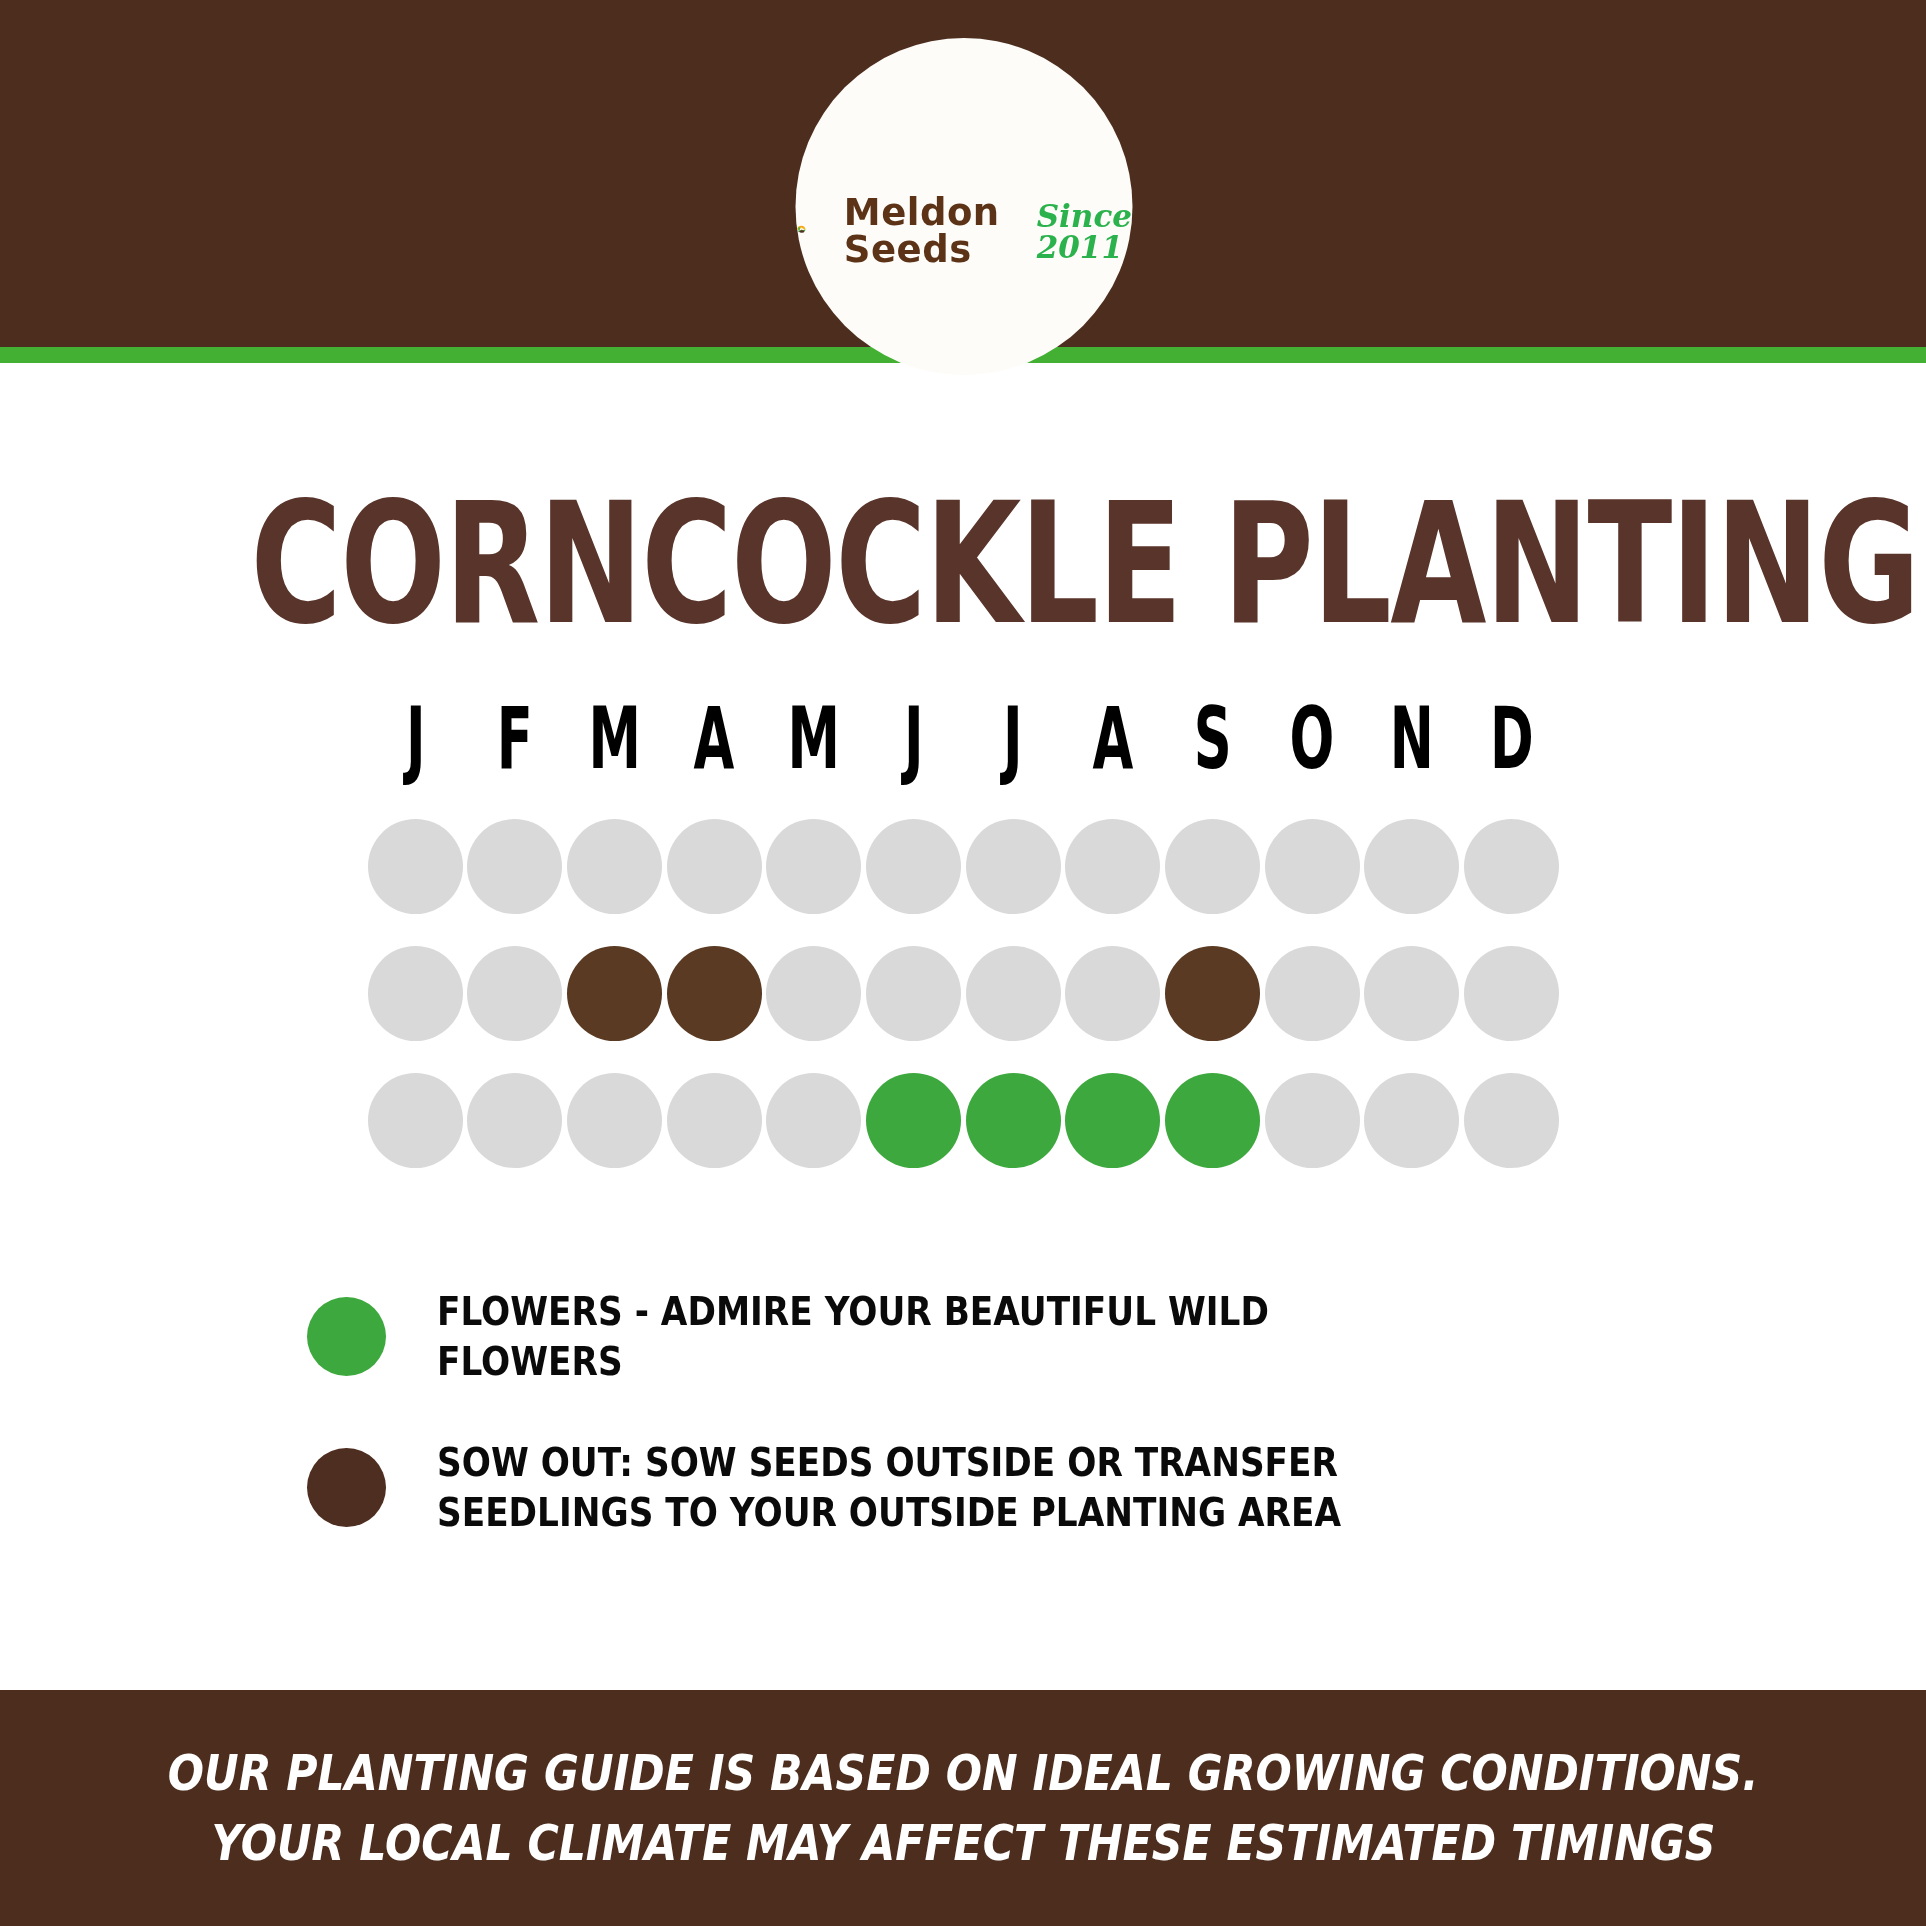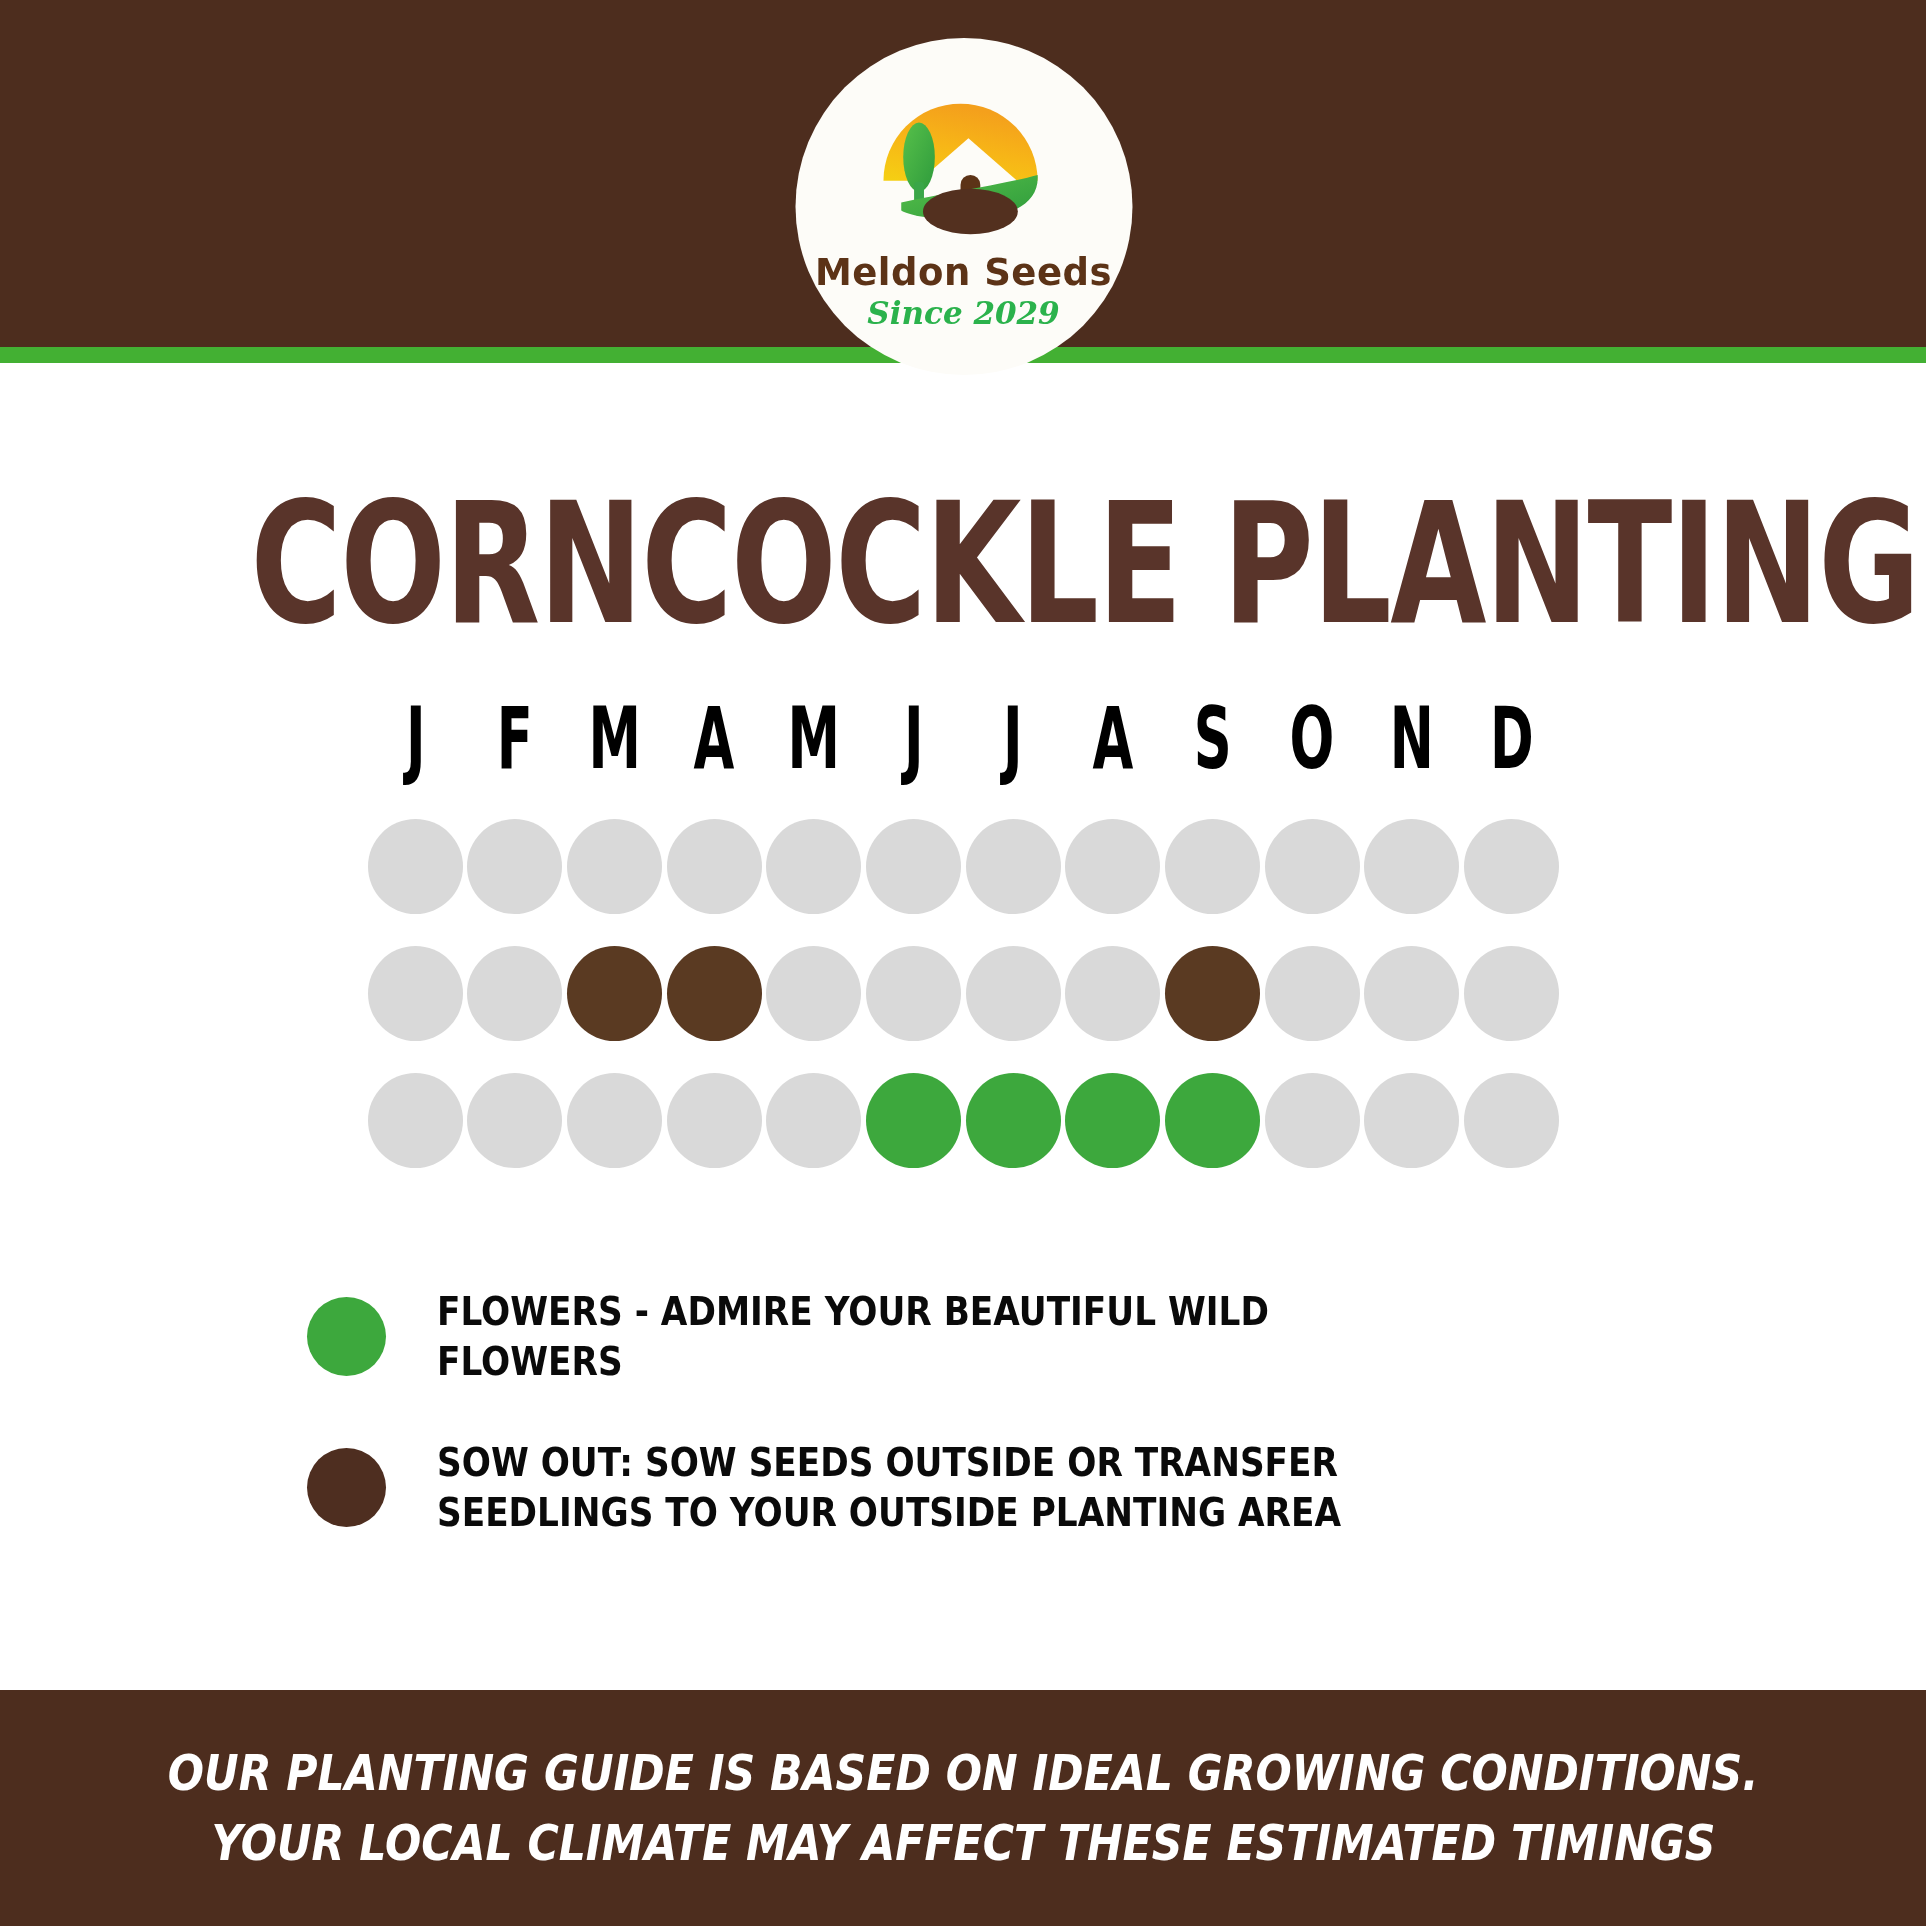--- a/index.html
+++ b/index.html
@@ -32,23 +32,24 @@
 
   
   .logo-badge {
     position:absolute;
     left:50%; top:38px;
     transform:translateX(-50%);
     width:337px; height:337px;
     border-radius:50%;
     background:#FDFCF8;
     z-index:5;
-    display:flex; flex-direction:column;
+    display:flex; flex-direction:row;
     align-items:center; justify-content:flex-start;
     padding-top:44px;
+    gap:37px;
   }
   .logo-mark { width:220px; height:168px; }
   .logo-name {
     margin-top:4px;
     font-family:"DejaVu Sans", sans-serif;
     font-weight:bold;
     font-size:37px;
     color:#5C3317;
     letter-spacing:0.5px;
     line-height:1;
@@ -204,21 +205,21 @@
       <path d="M108 104 a10 10 0 0 1 20 0 L128 118 L108 118 Z" fill="#5C3317"></path>
 
       <ellipse cx="66" cy="76" rx="16" ry="35" fill="url(#gGreen)"></ellipse>
       <rect x="61" y="101" width="10" height="34" rx="4" fill="#3AA648"></rect>
 
       <path d="M48 122 C92 112 150 104 186 94 C188 122 162 136 120 138 C84 140 58 136 48 130 Z" fill="url(#gGreen)"></path>
 
       <ellipse cx="118" cy="131" rx="48" ry="23" fill="#53301F"></ellipse>
     </svg>
     <div class="logo-name">Meldon Seeds</div>
-    <div class="logo-since">Since 2029</div>
+    <div class="logo-since">Since 2011</div>
   </div>
 
   <div class="body-area">
 
     <div class="title">CORNCOCKLE PLANTING GUIDE</div>
 
     <div class="calendar">
 
       <div class="month-row">
         <div class="month-letter">J</div>

